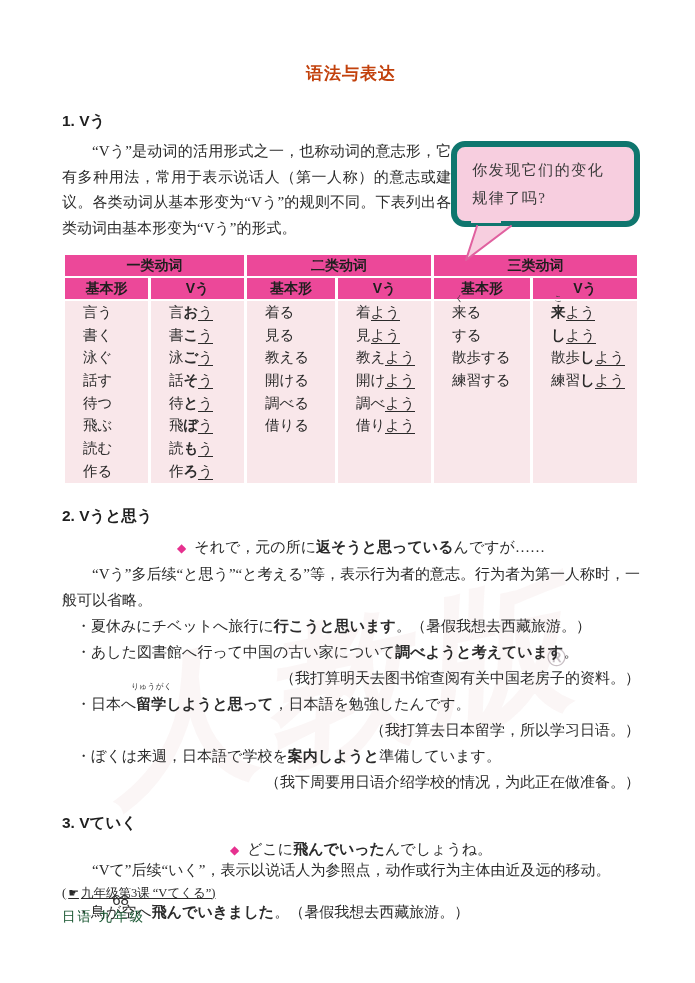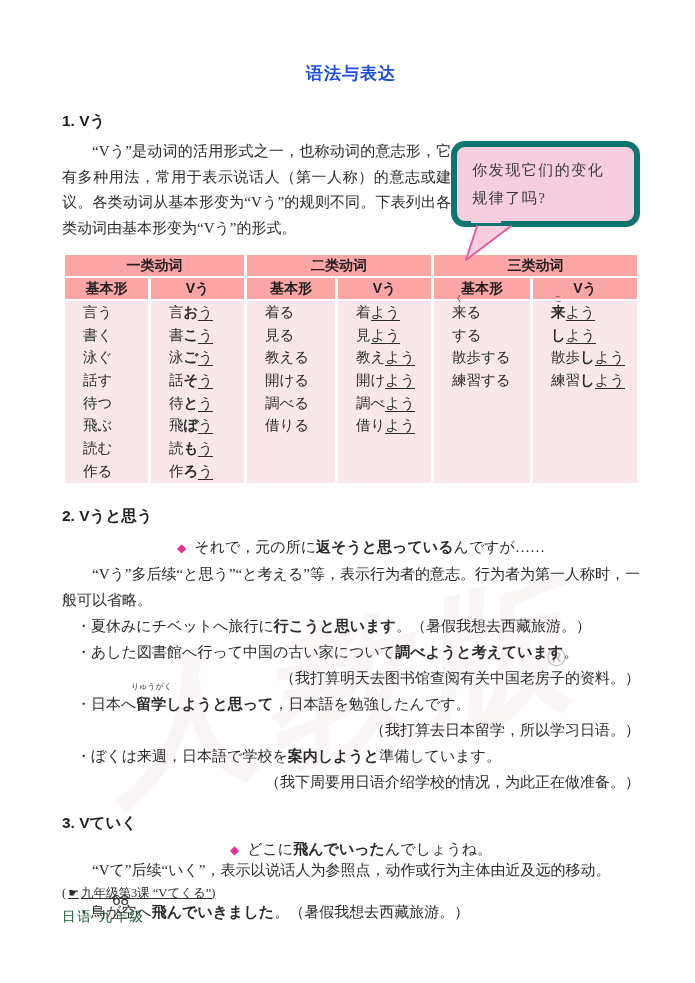--- a/index.html
+++ b/index.html
@@ -13,21 +13,21 @@
     color:#2b2b2b;
   }
   .content { padding:62px 55px 0 62px; position:relative; }
 
   .page-title {
     text-align:center;
     font-family:"Liberation Sans","DejaVu Sans",sans-serif;
     font-weight:bold;
     font-size:17px;
     letter-spacing:1px;
-    color:#1d4ed8;
+    color:#c2410c;
     margin-bottom:26px;
   }
 
   .sec-heading {
     font-family:"Liberation Sans","DejaVu Sans",sans-serif;
     font-weight:bold;
     font-size:15.5px;
     color:#1f1f1f;
     margin-bottom:7px;
   }
@@ -60,21 +60,21 @@
 
   
   .verb-table {
     margin-top:14px;
     width:578px;
     border-collapse:separate;
     border-spacing:3px 0;
     table-layout:fixed;
   }
   .verb-table th {
-    background:#fca5a5;
+    background:#ec4899;
     font-family:"Liberation Sans","DejaVu Sans",sans-serif;
     font-weight:bold;
     font-size:14px;
     height:23px;
     text-align:center;
     border-bottom:2px solid #ffffff;
     color:#1f1f1f;
   }
   .verb-table td {
     background:#f9e7ea;

